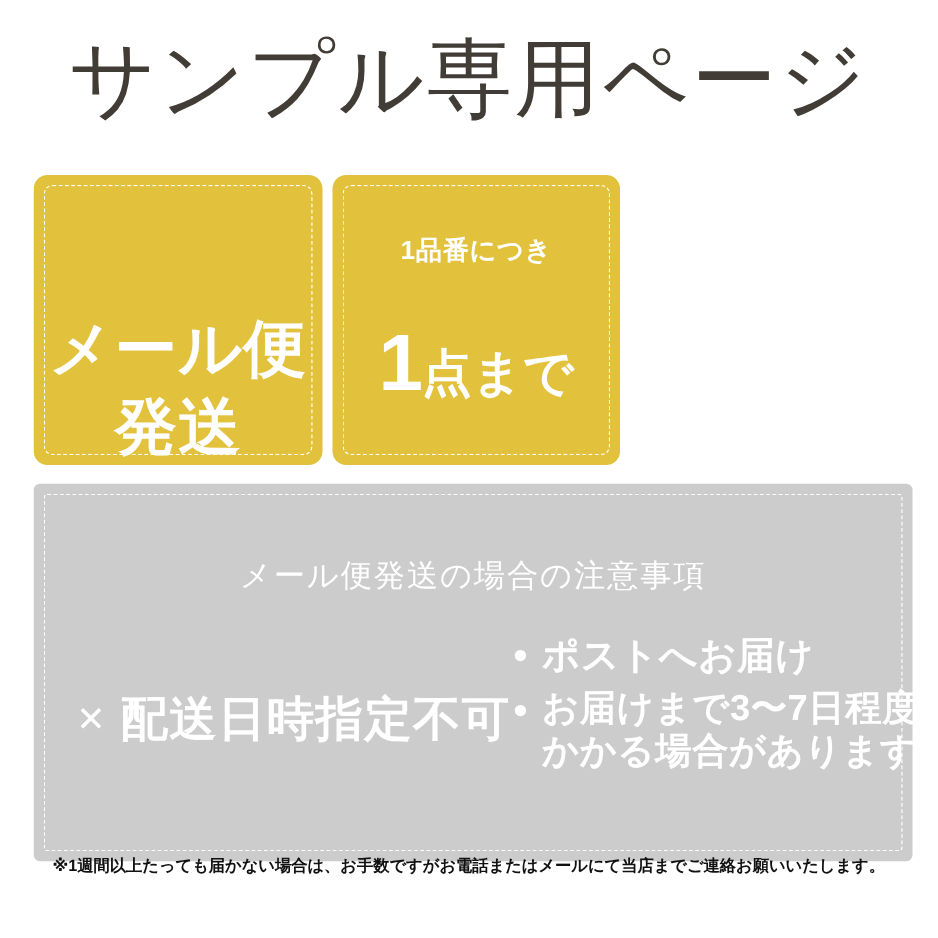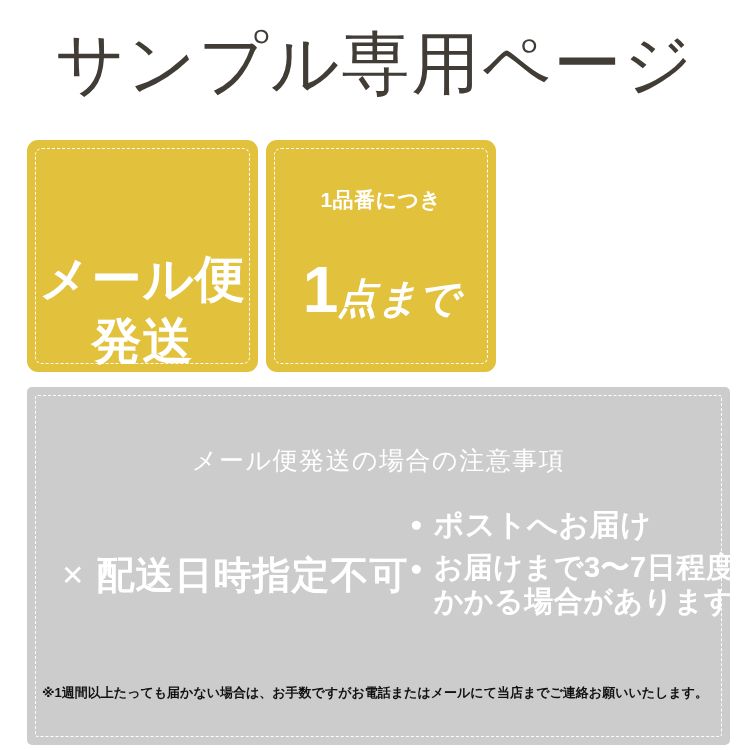--- a/index.html
+++ b/index.html
@@ -116,30 +116,29 @@
     font-size: 64px;
     font-weight: 700;
     letter-spacing: -1px;
     vertical-align: baseline;
   }
   .card-figure .unit {
     font-size: 40px;
     font-weight: 700;
     letter-spacing: 0px;
     vertical-align: baseline;
-    font-style: italic;
   }
 
   
   .notice {
     position: absolute;
     left: 27px;
     top: 387px;
     width: 703px;
-    height: 358px;
+    height: 302px;
     background: #cccccc;
     border-radius: 5px;
     box-sizing: border-box;
   }
   .notice .dash-frame {
     position: absolute;
     left: 8px; top: 8px; right: 8px; bottom: 8px;
     border: 1px dashed #ffffff;
     border-radius: 3px;
     pointer-events: none;

